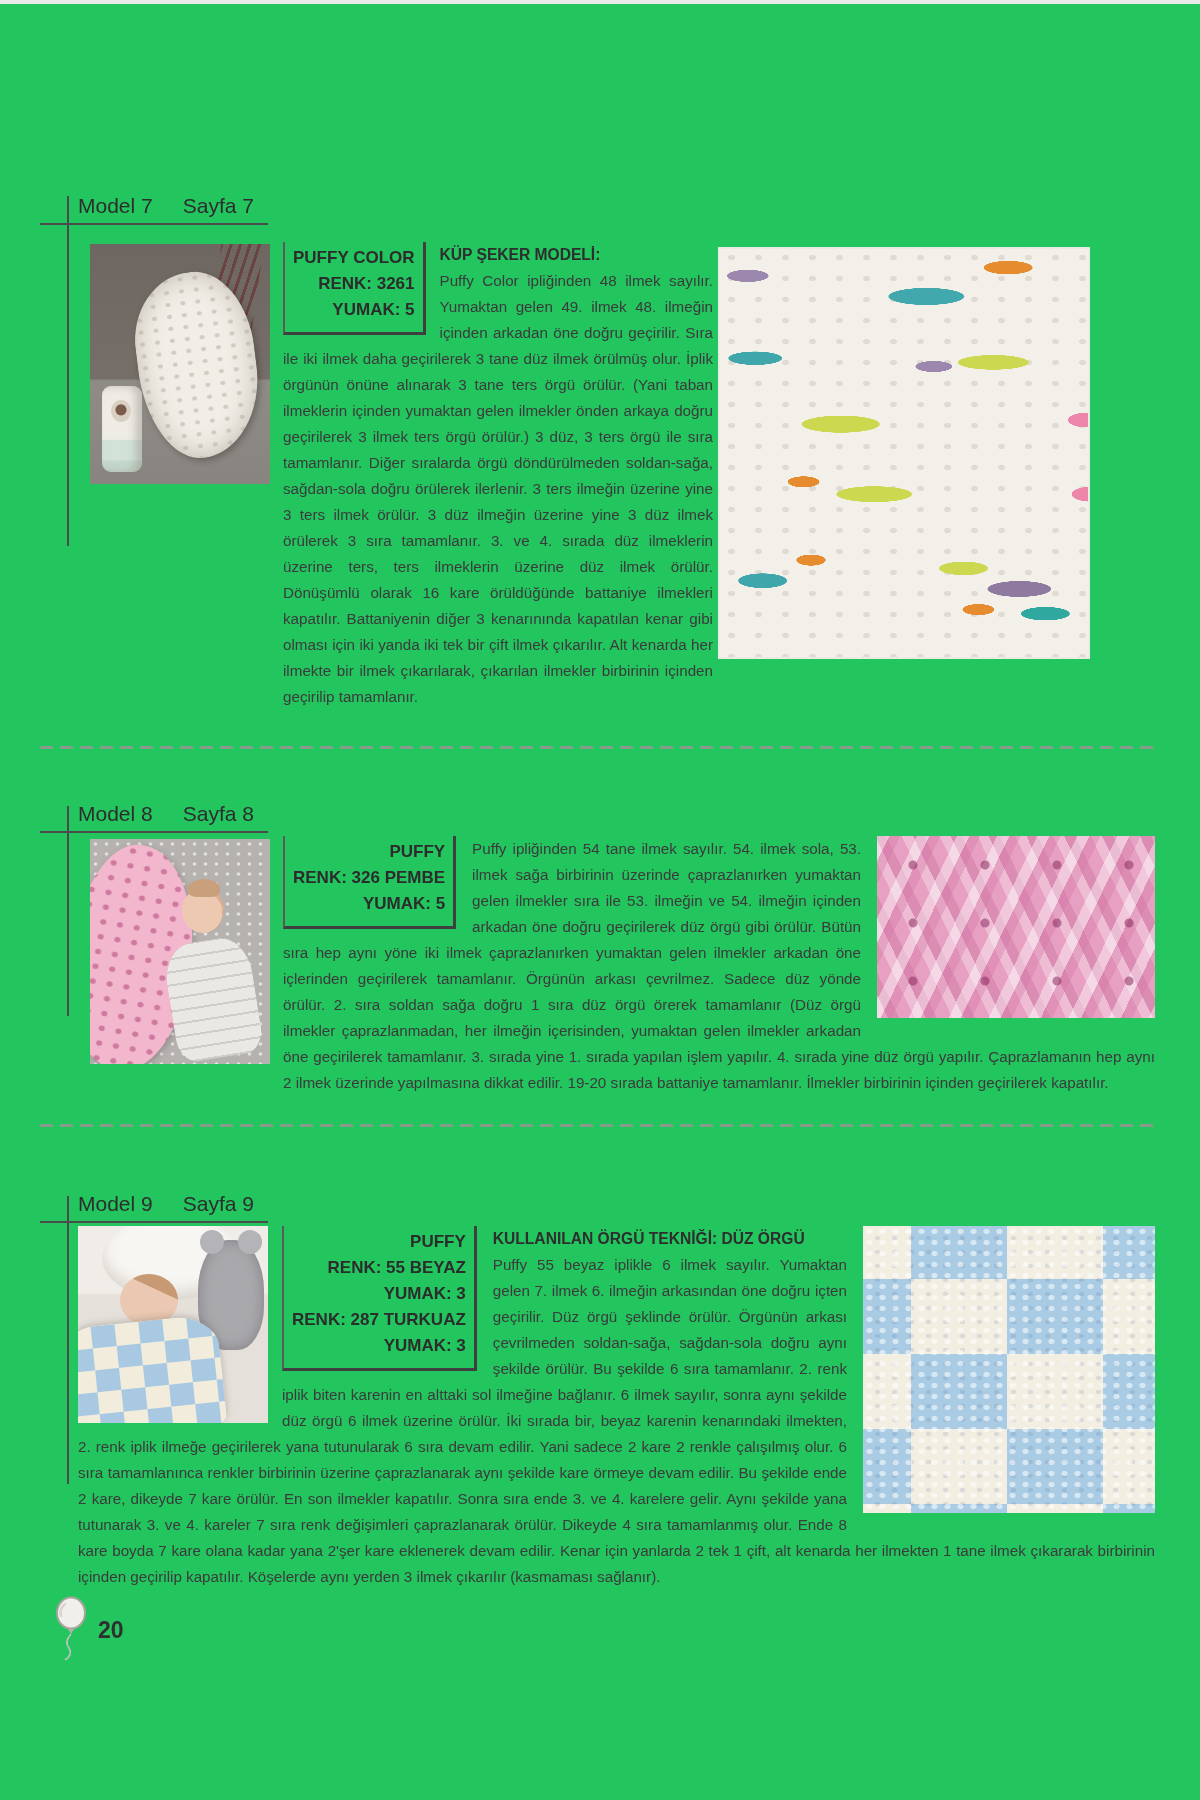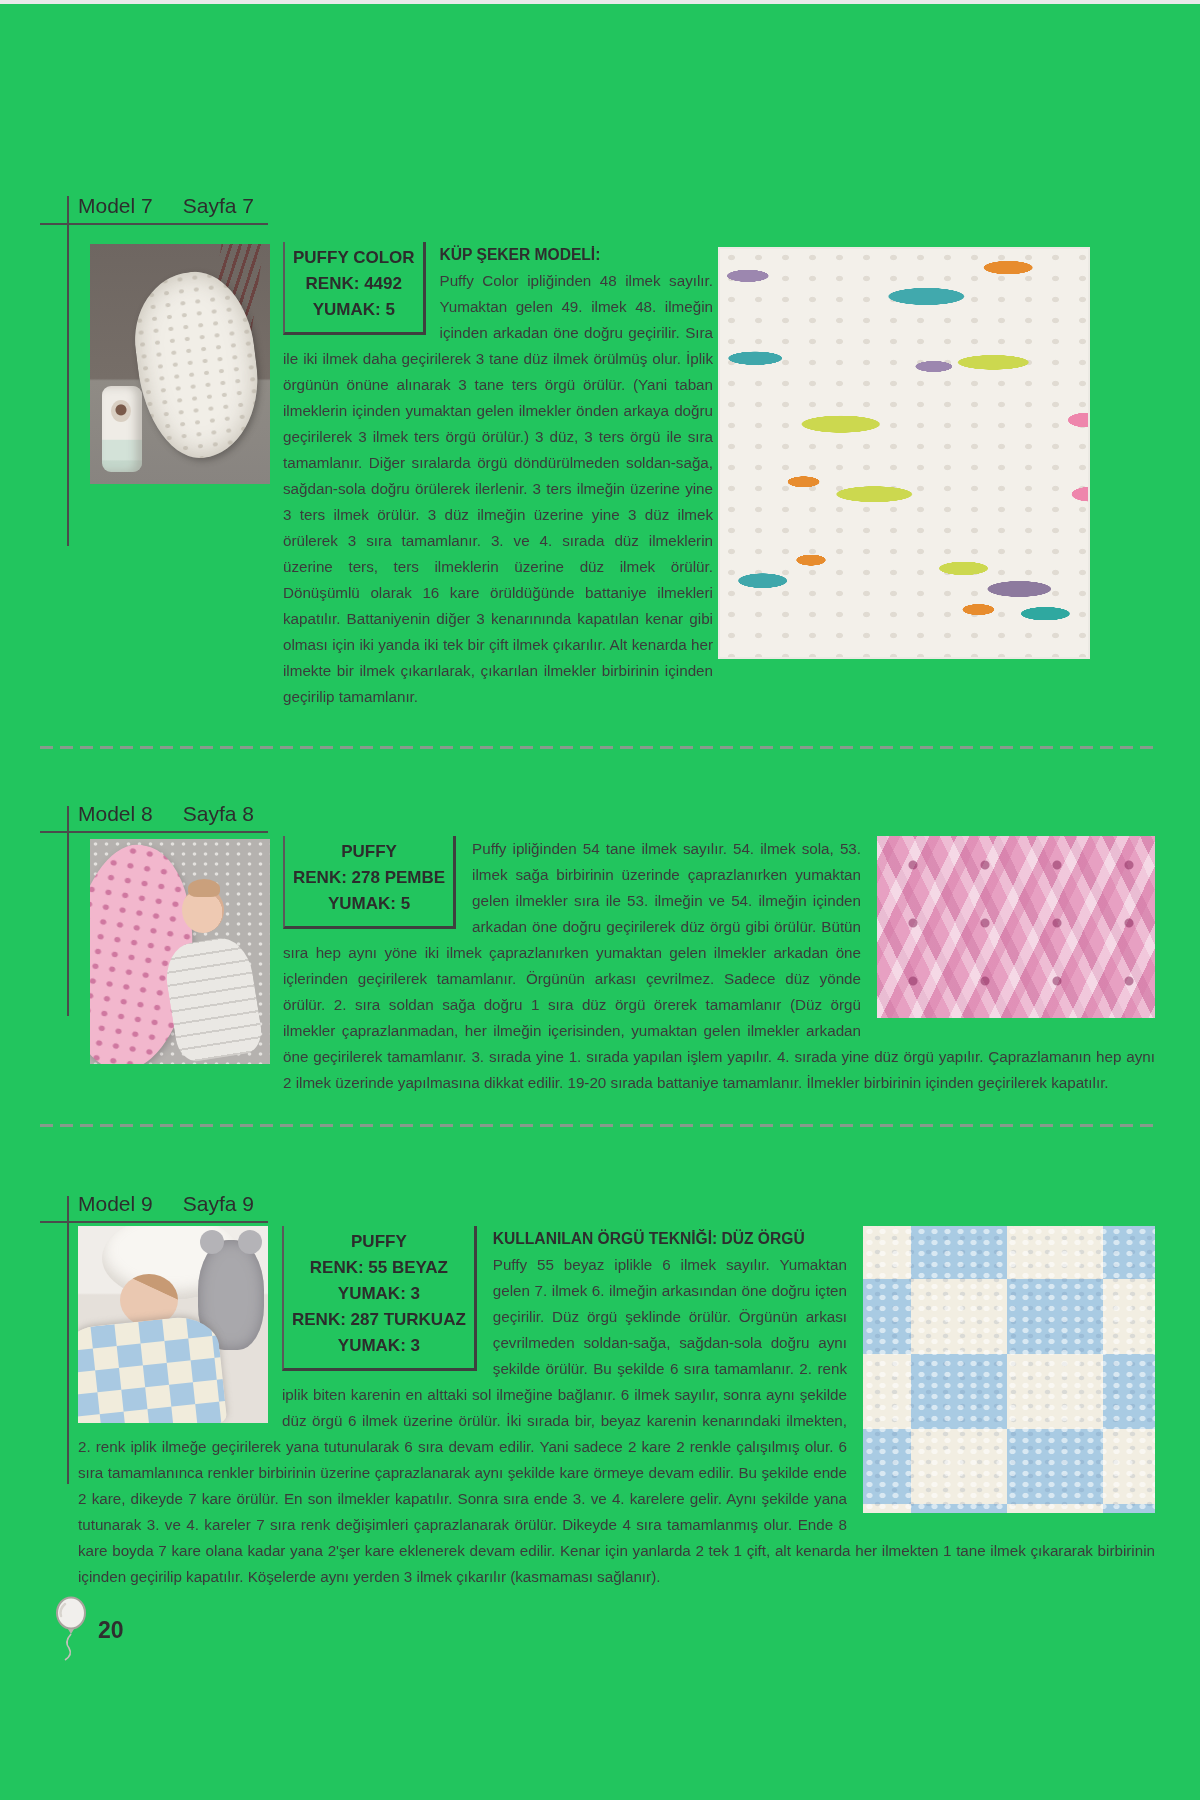--- a/index.html
+++ b/index.html
@@ -22,21 +22,21 @@
     opacity:.85;
   }
   
   .text-col{position:absolute; font-size:15.2px; line-height:26px; text-align:justify;}
   .tech-title{font-weight:700; font-size:15.6px; line-height:26px; color:#2e2e2e; text-align:left;}
   .body-text{margin:0;}
   .yarn-box{
     float:left; background:transparent; color:#2c2c2c;
     border-left:2px solid #5a5a5a; border-right:3px solid #3f3f3f; border-bottom:3px solid #3f3f3f;
     padding:3px 8px 9px 8px; margin:0 14px 10px 0;
-    font-size:17px; font-weight:600; line-height:26px; text-align:center; white-space:nowrap;
+    font-size:17px; font-weight:600; line-height:26px; text-align:right; white-space:nowrap;
   }
   
   .photo{position:absolute; overflow:hidden;}
   .photo-inline{overflow:hidden; position:relative;}
 
   
   .ph-m7-left{
     left:90px; top:240px; width:180px; height:240px;
     background:linear-gradient(180deg,#6e6661 0%, #766e68 56%, #8f8b85 57%, #888480 100%);
   }
@@ -202,21 +202,21 @@
 
   <div class="photo ph-m7-left">
     <div class="twigs"></div>
     <div class="blanket"></div>
     <div class="jar"></div>
   </div>
 
   <div class="text-col" style="left:283px; top:238px; width:430px;">
     <div class="yarn-box">
       <div>PUFFY COLOR</div>
-      <div>RENK: 4492</div>
+      <div>RENK: 3261</div>
       <div>YUMAK: 5</div>
     </div>
     <div class="tech-title">KÜP ŞEKER MODELİ:</div>
     <p class="body-text">Puffy Color ipliğinden 48 ilmek sayılır. Yumaktan gelen 49. ilmek 48. ilmeğin içinden arkadan öne doğru geçirilir. Sıra ile iki ilmek daha geçirilerek 3 tane düz ilmek örülmüş olur. İplik örgünün önüne alınarak 3 tane ters örgü örülür. (Yani taban ilmeklerin içinden yumaktan gelen ilmekler önden arkaya doğru geçirilerek 3 ilmek ters örgü örülür.) 3 düz, 3 ters örgü ile sıra tamamlanır. Diğer sıralarda örgü döndürülmeden soldan-sağa, sağdan-sola doğru örülerek ilerlenir. 3 ters ilmeğin üzerine yine 3 ters ilmek örülür. 3 düz ilmeğin üzerine yine 3 düz ilmek örülerek 3 sıra tamamlanır. 3. ve 4. sırada düz ilmeklerin üzerine ters, ters ilmeklerin üzerine düz ilmek örülür. Dönüşümlü olarak 16 kare örüldüğünde battaniye ilmekleri kapatılır. Battaniyenin diğer 3 kenarınında kapatılan kenar gibi olması için iki yanda iki tek bir çift ilmek çıkarılır. Alt kenarda her ilmekte bir ilmek çıkarılarak, çıkarılan ilmekler birbirinin içinden geçirilip tamamlanır.</p>
   </div>
 
   <div class="photo ph-m7-right"></div>
 
   <div class="dashed-sep" style="top:742px;"></div>
 
@@ -227,21 +227,21 @@
 
   <div class="photo ph-m8-left">
     <div class="blanket"></div>
     <div class="face"></div>
     <div class="onesie"></div>
   </div>
 
   <div class="text-col" style="left:283px; top:832px; width:872px;">
     <div class="yarn-box" style="margin-right:16px;">
       <div>PUFFY</div>
-      <div>RENK: 278 PEMBE</div>
+      <div>RENK: 326 PEMBE</div>
       <div>YUMAK: 5</div>
     </div>
     <div class="photo-inline ph-m8-right"></div>
     <p class="body-text">Puffy ipliğinden 54 tane ilmek sayılır. 54. ilmek sola, 53. ilmek sağa birbirinin üzerinde çaprazlanırken yumaktan gelen ilmekler sıra ile 53. ilmeğin ve 54. ilmeğin içinden arkadan öne doğru geçirilerek düz örgü gibi örülür. Bütün sıra hep aynı yöne iki ilmek çaprazlanırken yumaktan gelen ilmekler arkadan öne içlerinden geçirilerek tamamlanır. Örgünün arkası çevrilmez. Sadece düz yönde örülür. 2. sıra soldan sağa doğru 1 sıra düz örgü örerek tamamlanır (Düz örgü ilmekler çaprazlanmadan, her ilmeğin içerisinden, yumaktan gelen ilmekler arkadan öne geçirilerek tamamlanır. 3. sırada yine 1. sırada yapılan işlem yapılır. 4. sırada yine düz örgü yapılır. Çaprazlamanın hep aynı 2 ilmek üzerinde yapılmasına dikkat edilir. 19-20 sırada battaniye tamamlanır. İlmekler birbirinin içinden geçirilerek kapatılır.</p>
   </div>
 
   <div class="dashed-sep" style="top:1120px;"></div>
 
   <div class="sec-rule" style="left:67px; top:1192px; height:288px;"></div>
   <div class="sec-head" style="top:1188px;">

